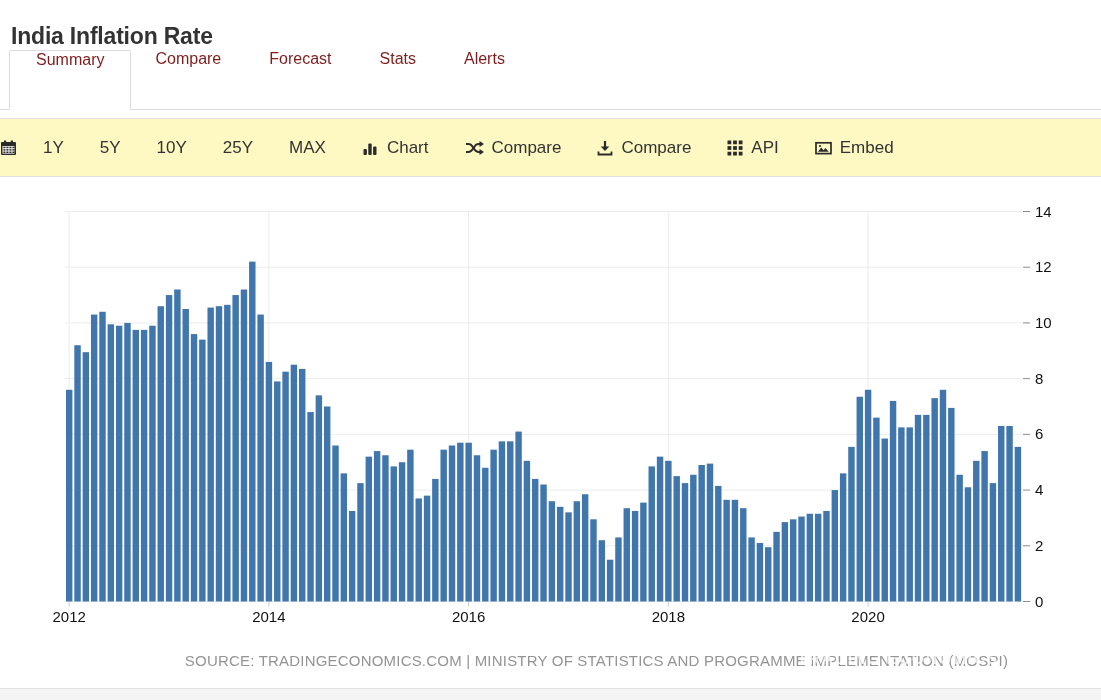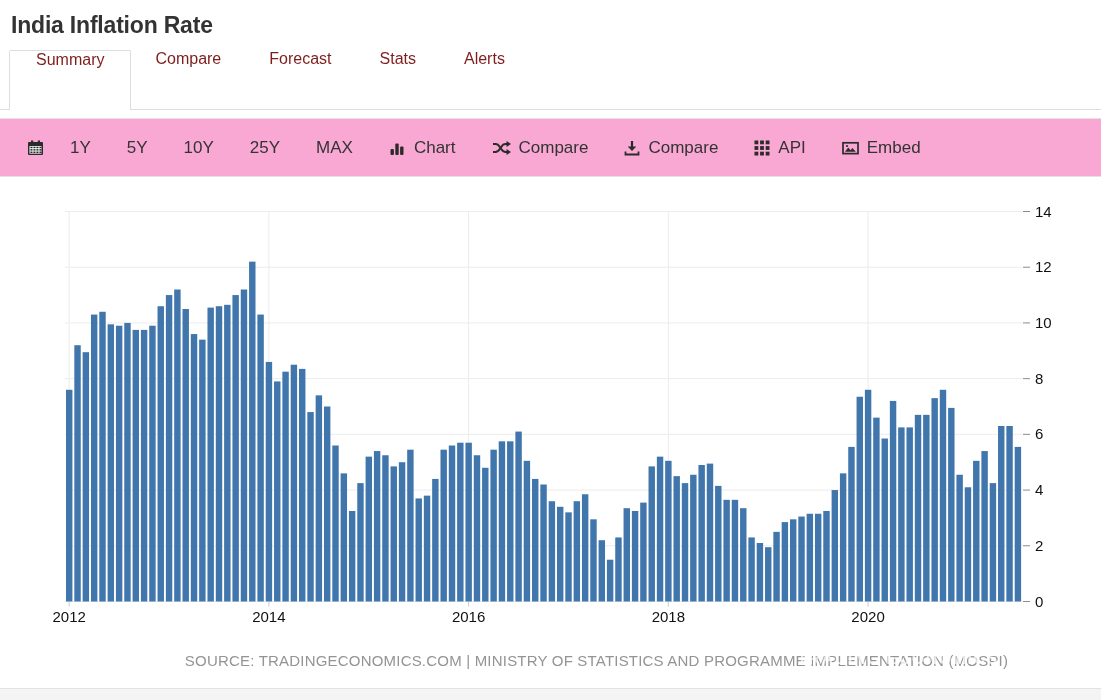--- a/index.html
+++ b/index.html
@@ -1,24 +1,24 @@
 <!DOCTYPE html>
 <html><head>
 <meta charset="utf-8">
 <style>
   html,body{margin:0;padding:0}
   body{width:1101px;height:700px;overflow:hidden;background:#fff;font-family:"Liberation Sans",sans-serif}
-  .header{height:50px;display:flex;align-items:center;padding-left:11px;box-sizing:border-box}
+  .header{height:50px;display:flex;align-items:flex-end;padding-left:11px;box-sizing:border-box}
   .page-title{font-size:23px;font-weight:bold;color:#333;margin:0;letter-spacing:-0.2px}
   .tabs{height:60px;display:flex;align-items:stretch;padding-left:9px;border-bottom:1px solid #ddd;box-sizing:border-box}
   .tab{display:flex;padding:0 24px;font-size:16px;color:#7f1d1d;text-decoration:none;cursor:pointer}
   .tab.active{background:#fff;border:1px solid #ddd;border-bottom:none;margin-bottom:-1px;border-radius:2px 2px 0 0;padding:0 26px}
   .caret{display:inline-block;margin-left:8px;width:0;height:0;border-left:5px solid transparent;border-right:5px solid transparent;border-top:5px solid #444}
   .tab-gap{height:8px}
-  .toolbar{height:59px;background:#f9a8d4;border-top:1px solid #e2e2e2;border-bottom:1px solid #e2e2e2;display:flex;align-items:center;padding-left:27px;box-sizing:border-box;font-size:17px;color:#333}
+  .toolbar{height:59px;background:#fef9c3;border-top:1px solid #e2e2e2;border-bottom:1px solid #e2e2e2;display:flex;align-items:center;box-sizing:border-box;font-size:17px;color:#333}
   .titem{display:flex;align-items:center;margin-right:36px;cursor:pointer;white-space:nowrap}
   .titem svg{margin-right:8px;flex:0 0 auto}
   .titem.icon-only{margin-right:26px}
   .titem.icon-only svg{margin-right:0}
   .chart-section{position:relative;height:511px}
   #chart-svg{position:absolute;left:0;top:0}
   .axis-label{font-family:"Liberation Sans",sans-serif;font-size:15px;fill:#111}
   .source{position:absolute;top:475px;left:112px;right:20px;text-align:center;font-size:15px;color:#949494;letter-spacing:0.2px}
   .watermark{position:absolute;top:473px;left:748px;width:300px;text-align:center;font-size:16px;font-weight:bold;color:rgba(255,255,255,0.74);letter-spacing:1.5px;white-space:nowrap}
   .footer-strip{height:12px;background:#f4f4f4;border-top:1px solid #e2e2e2;box-sizing:border-box}

